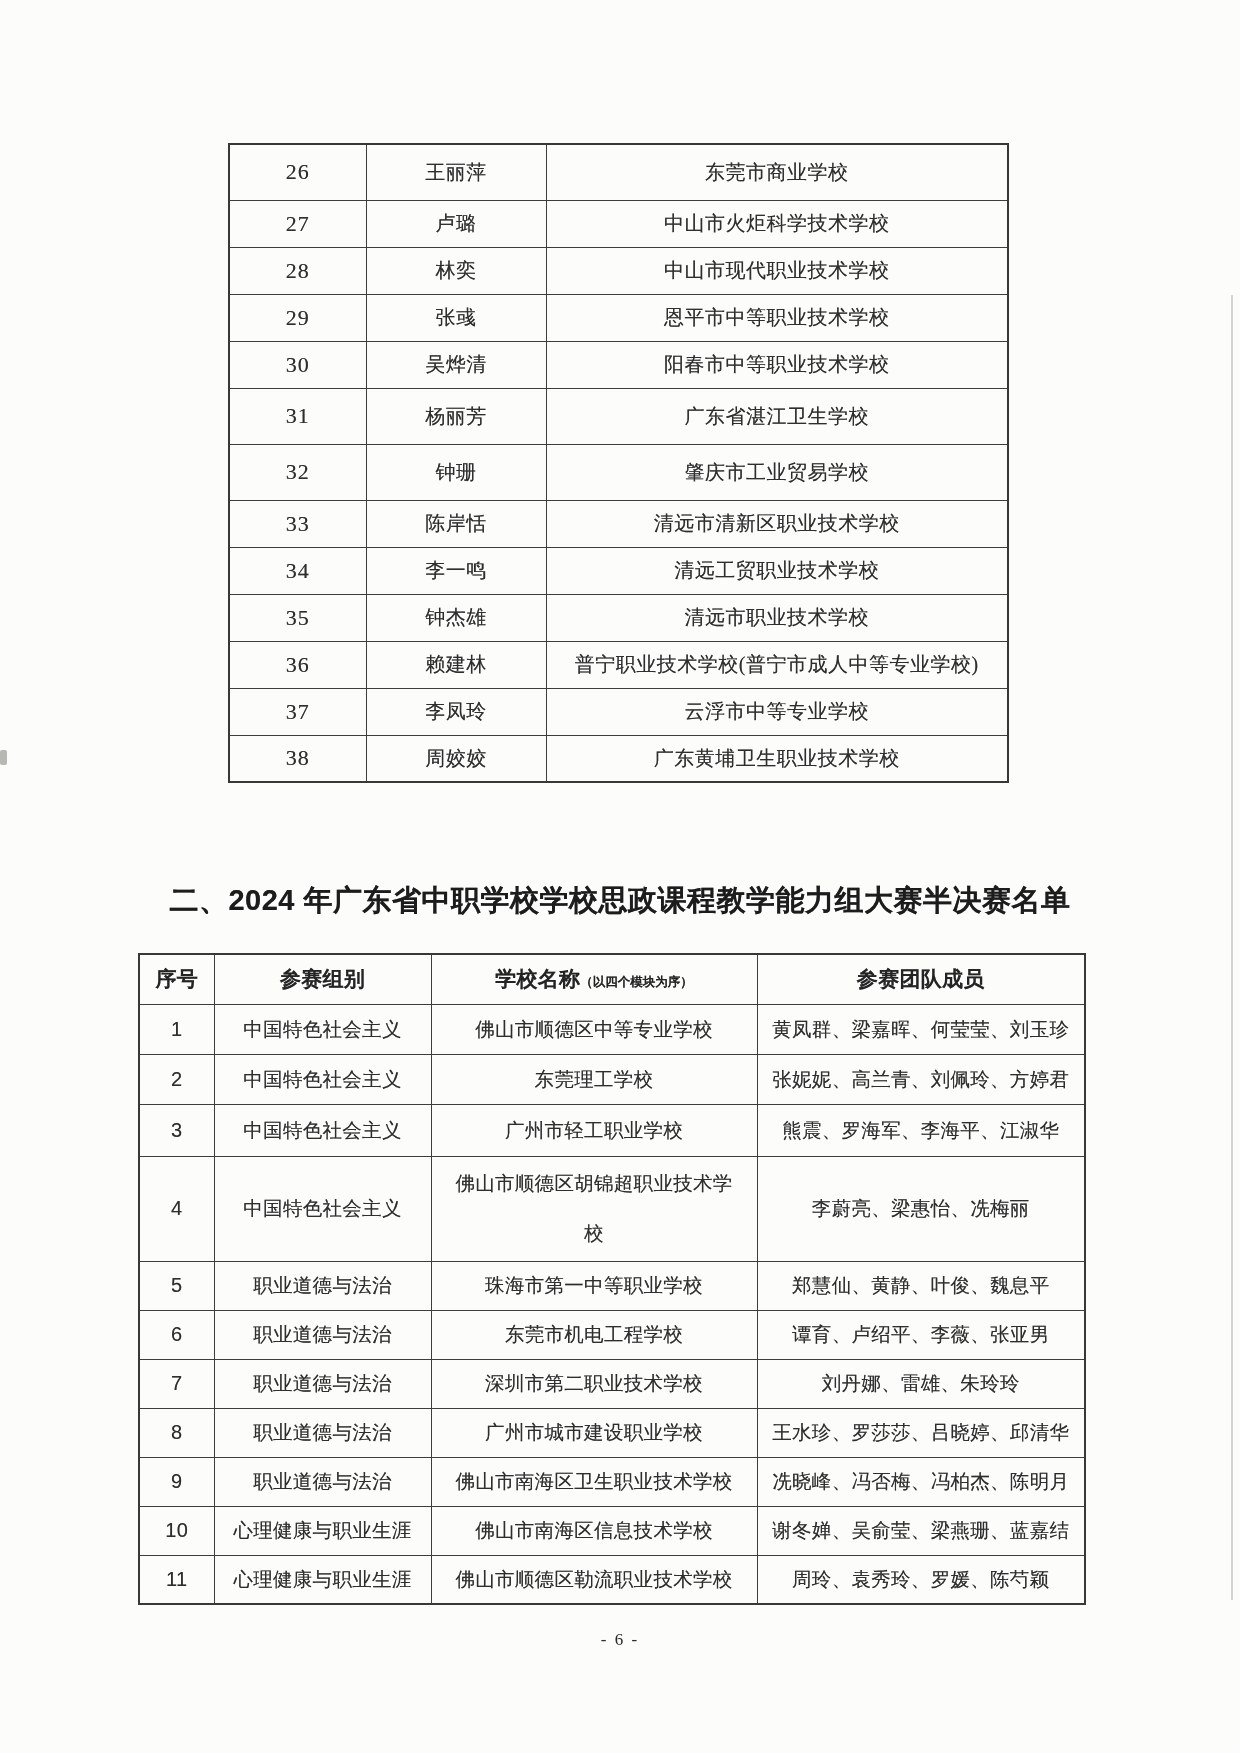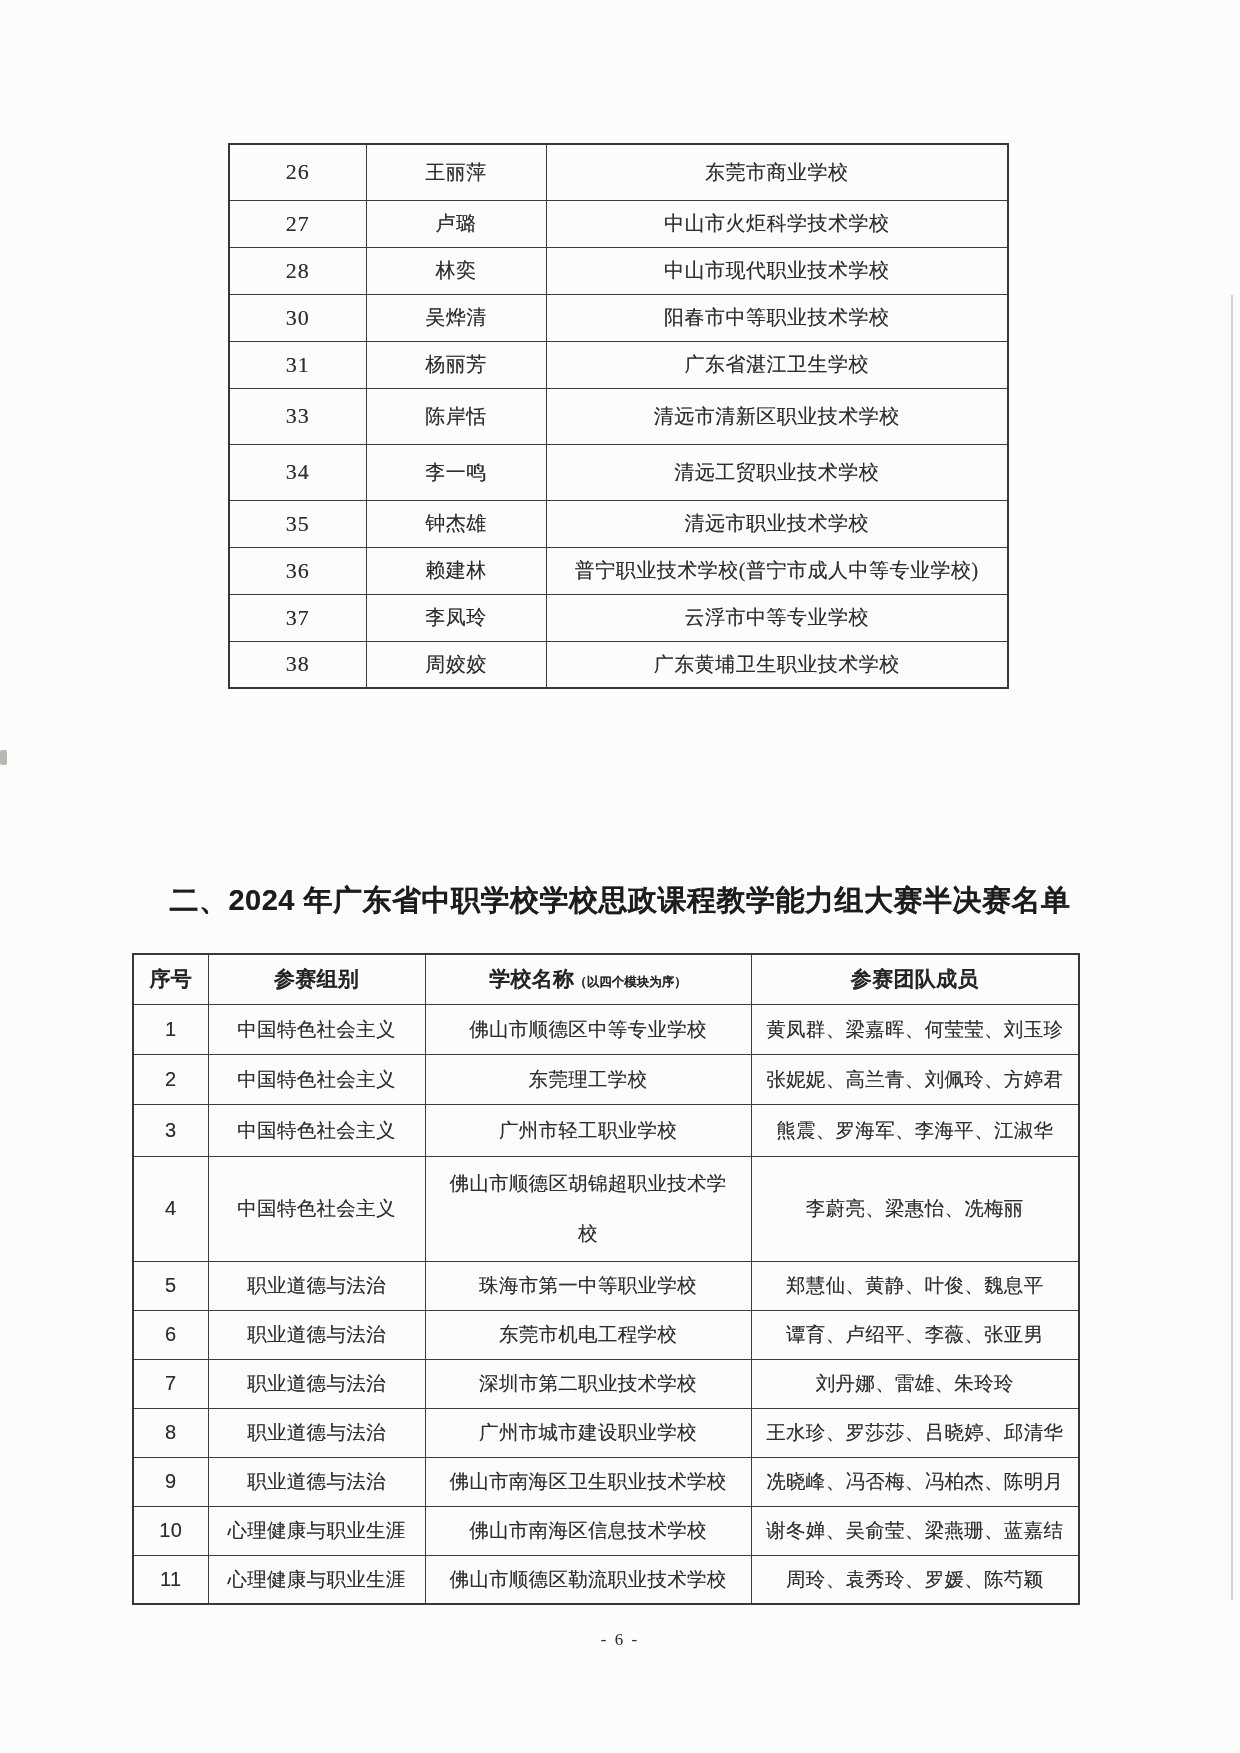--- a/index.html
+++ b/index.html
@@ -28,21 +28,21 @@
   
   .heading{
     position:absolute;top:878px;left:0;right:0;
     text-align:center;
     font-family:"Liberation Sans", sans-serif;
     font-weight:bold;font-size:29px;line-height:44px;
     color:#1c1c1c;letter-spacing:.5px;
     text-shadow:0 0 .6px rgba(20,20,20,.6);
   }
   
-  .t2{position:absolute;left:132px;top:953px;}
+  .t2{position:absolute;left:138px;top:953px;}
   .t2 table{border-collapse:collapse;width:946px;table-layout:fixed;border:2.2px solid #383838;}
   .t2 td{
     border:1.6px solid #3d3d3d;
     text-align:center;vertical-align:middle;
     font-size:19.5px;letter-spacing:.3px;
     text-shadow:0 0 .5px rgba(45,45,45,.5);
     padding:0 3px;overflow:hidden;
   }
   .t2 thead tr{height:50px;}
   .t2 thead td{
@@ -93,28 +93,38 @@
           <td class="no">27</td>
           <td>卢璐</td>
           <td>中山市火炬科学技术学校</td>
         </tr>
         <tr>
           <td class="no">28</td>
           <td>林奕</td>
           <td>中山市现代职业技术学校</td>
         </tr>
         <tr>
+          <td class="no">29</td>
+          <td>张彧</td>
+          <td>恩平市中等职业技术学校</td>
+        </tr>
+        <tr>
           <td class="no">30</td>
           <td>吴烨清</td>
           <td>阳春市中等职业技术学校</td>
         </tr>
         <tr>
           <td class="no">31</td>
           <td>杨丽芳</td>
           <td>广东省湛江卫生学校</td>
+        </tr>
+        <tr>
+          <td class="no">32</td>
+          <td>钟珊</td>
+          <td>肇庆市工业贸易学校</td>
         </tr>
         <tr>
           <td class="no">33</td>
           <td>陈岸恬</td>
           <td>清远市清新区职业技术学校</td>
         </tr>
         <tr>
           <td class="no">34</td>
           <td>李一鸣</td>
           <td>清远工贸职业技术学校</td>

